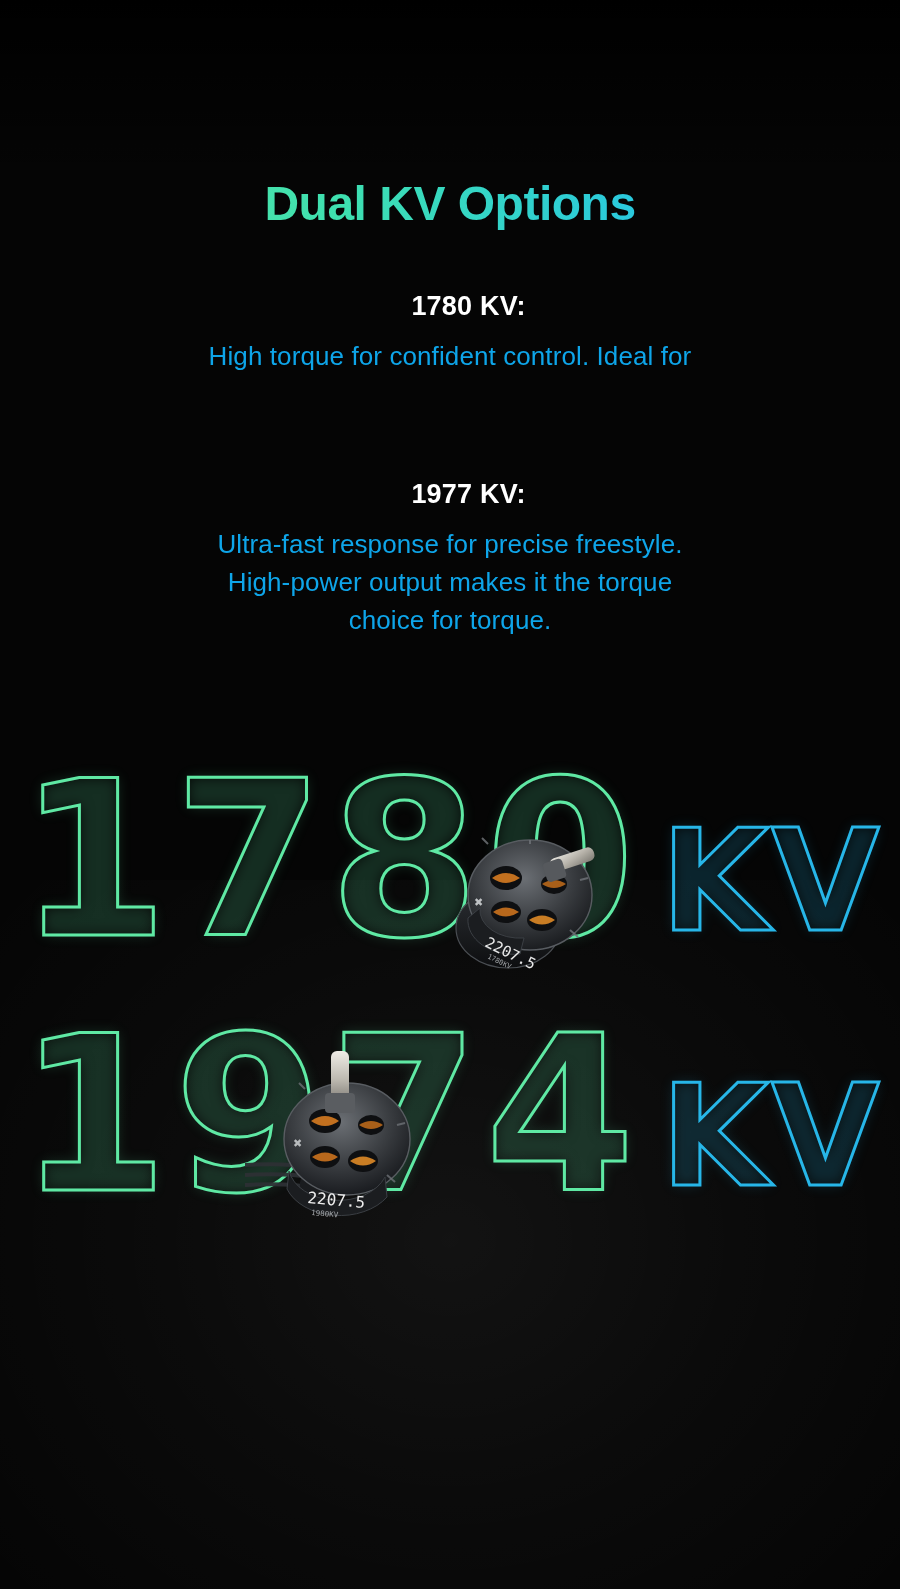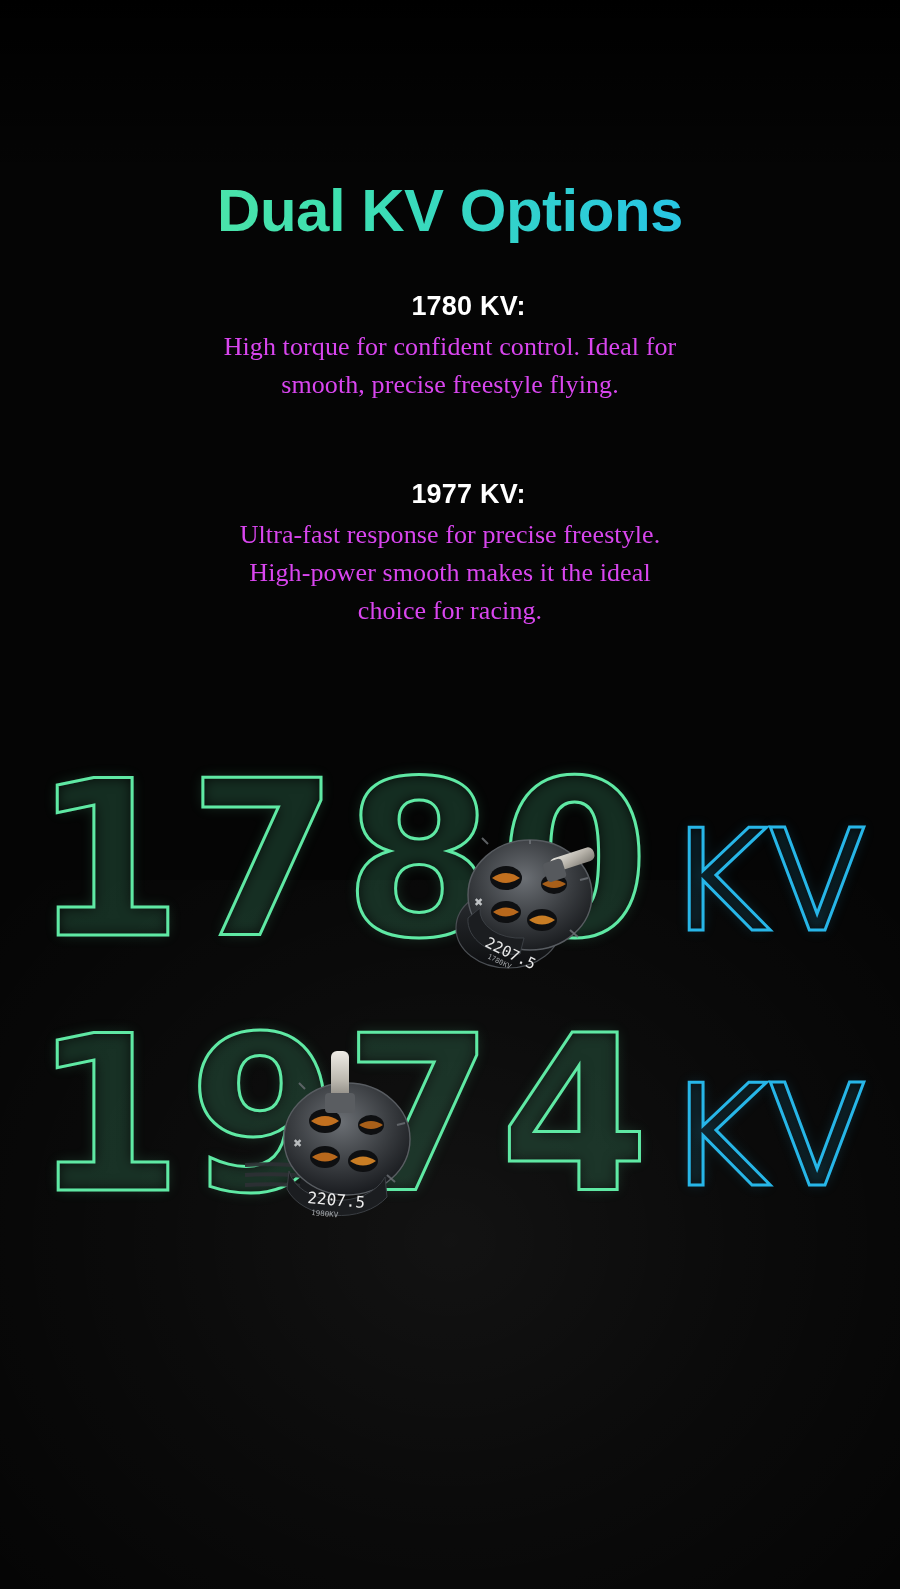--- a/index.html
+++ b/index.html
@@ -39,21 +39,21 @@
     pointer-events: none;
   }
 
   
   .headline {
     position: absolute;
     top: 176px;
     left: 0;
     width: 900px;
     text-align: center;
-    font-size: 60px;
+    font-size: 48px;
     font-weight: bold;
     letter-spacing: -0.5px;
     background: linear-gradient(to right, #5ee9a0 0%, #3ee0b0 38%, #29c8e0 72%, #1fb6ef 100%);
     -webkit-background-clip: text;
     background-clip: text;
     color: transparent;
     -webkit-text-fill-color: transparent;
   }
 
   
@@ -67,26 +67,25 @@
   .copy-2 { top: 476px; }
   .kv-label {
     font-size: 27px;
     font-weight: bold;
     color: #ffffff;
     line-height: 1.35;
     letter-spacing: 0.2px;
     padding-left: 37px;
   }
   .kv-desc {
-    margin-top: 4px;
+    margin-top: 14px;
     font-size: 26px;
     line-height: 1.45;
-    color: #d946ef;
+    color: #0ea5e9;
     letter-spacing: 0.1px;
-    font-family: Liberation Serif, serif;
   }
   .kv-desc span { display: block; }
 
   
   .outline-row {
     position: absolute;
     left: 0;
     width: 900px;
     height: 230px;
     display: flex;
@@ -104,21 +103,21 @@
     font-weight: bold;
     letter-spacing: 6px;
     line-height: 1;
     color: transparent;
     -webkit-text-stroke: 3px #5fe9a4;
     text-shadow: 0 0 14px rgba(95,233,164,0.18);
   }
   .kv-outline {
     font-family: "DejaVu Sans", sans-serif;
     font-size: 140px;
-    font-weight: normal;
+    font-weight: bold;
     line-height: 1;
     letter-spacing: 2px;
     color: transparent;
     -webkit-text-stroke: 3px #27b6e8;
     text-shadow: 0 0 14px rgba(39,182,232,0.18);
     margin-left: 20px;
     margin-top: 44px;
   }
 
   
@@ -146,30 +145,29 @@
 
   <div class="bg-top-fade"></div>
   <div class="bg-glow"></div>
 
   <div class="headline">Dual KV Options</div>
 
   <div class="copy copy-1">
     <div class="kv-label">1780 KV:</div>
     <div class="kv-desc">
       <span>High torque for confident control. Ideal for</span>
-      <span>smooth, precise freestyle flying.</span>
     </div>
   </div>
 
   <div class="copy copy-2">
     <div class="kv-label">1977 KV:</div>
     <div class="kv-desc">
       <span>Ultra-fast response for precise freestyle.</span>
-      <span>High-power smooth makes it the ideal</span>
-      <span>choice for racing.</span>
+      <span>High-power output makes it the torque</span>
+      <span>choice for torque.</span>
     </div>
   </div>
 
   <div class="outline-row row-1780">
     <span class="num-outline">1780</span>
     <span class="kv-outline">KV</span>
   </div>
 
   <div class="outline-row row-1980">
     <span class="num-outline">1974</span>

